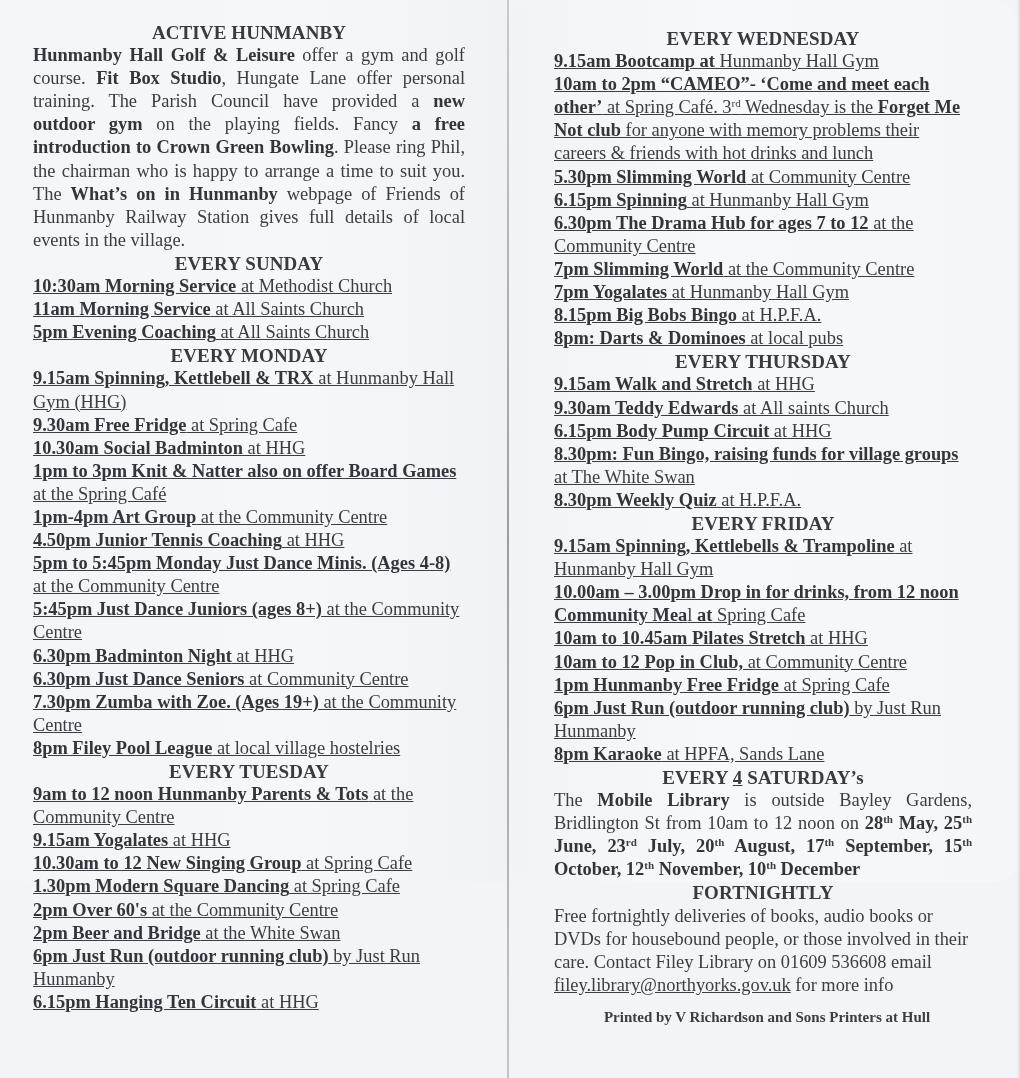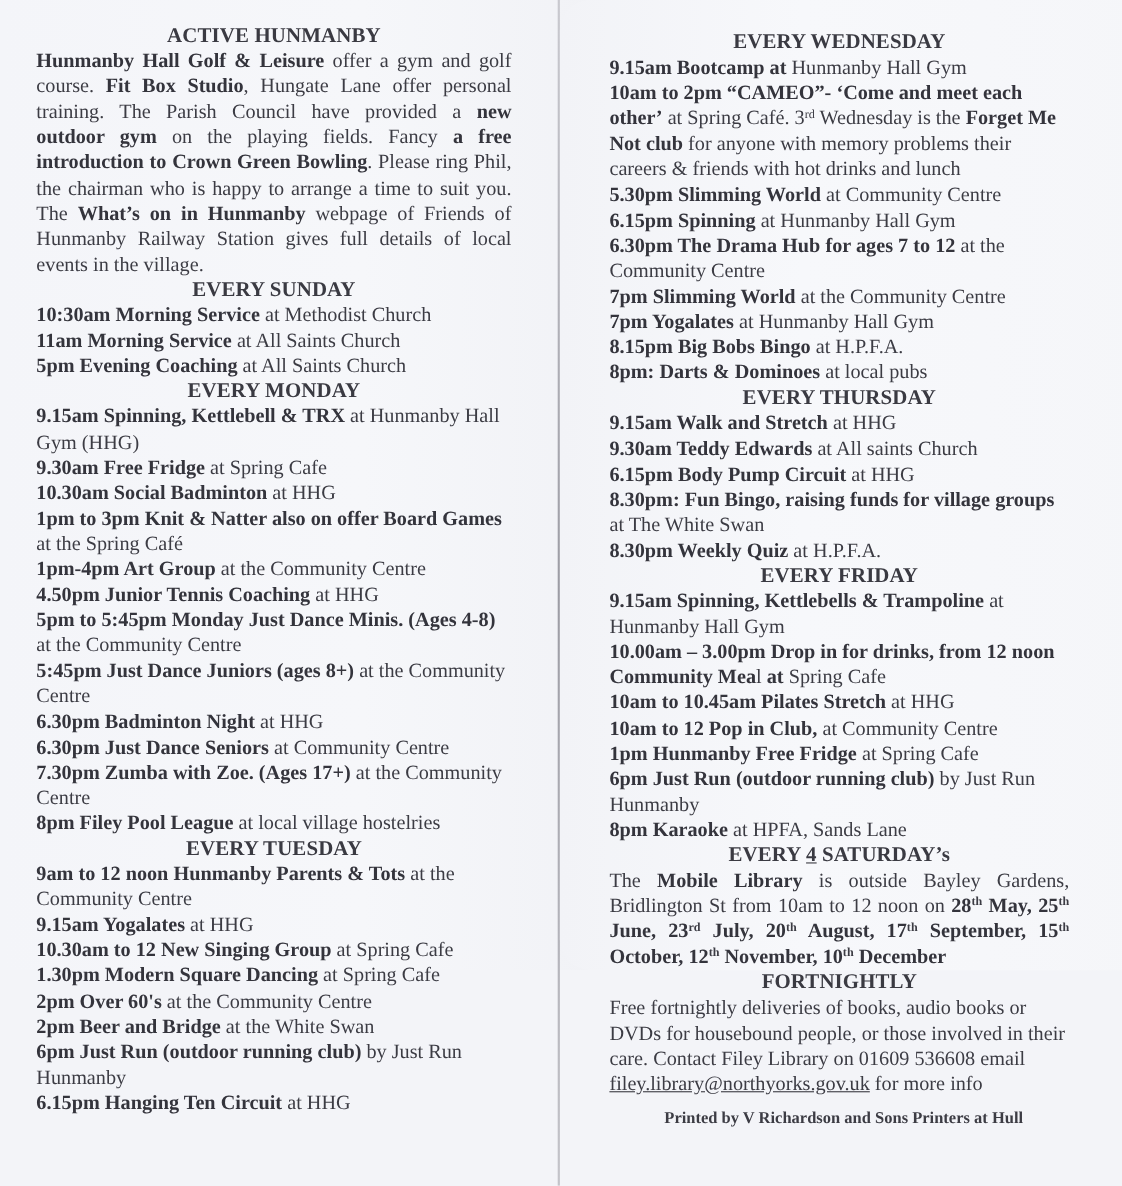--- a/index.html
+++ b/index.html
@@ -6,41 +6,40 @@
   body {
     width: 1020px; height: 1078px; overflow: hidden;
     background: #f3f4f8;
     font-family: "Liberation Serif", "DejaVu Serif", serif;
     color: #3c3c44;
     position: relative;
   }
   .page {
     position: absolute; top: 0; height: 882px;
     background: linear-gradient(90deg, #f4f5f9 0%, #f6f7fa 60%, #f1f2f6 100%);
-    padding-left: 40px;
   }
   .page.left { left: 0; width: 508px; }
   .page.right { left: 509px; width: 511px; background: linear-gradient(90deg, #f2f3f7 0%, #f7f8fb 40%, #f5f6f9 100%); border-radius: 28px; }
   .fold {
     position: absolute; left: 507px; top: 0; width: 2px; height: 1078px;
     background: linear-gradient(180deg, #c9c9cf, #9c9ca4 50%, #c4c4ca);
   }
   .right-edge {
     position: absolute; right: 0; top: 0; width: 3px; height: 1078px;
     background: linear-gradient(90deg, #f3f4f8, #dcdde3);
   }
   .col { position: absolute; font-size: 18.4px; line-height: 23.1px; }
   .left .col { left: 33px; top: 21px; width: 432px; }
   .right .col { left: 45px; top: 27px; width: 418px; }
   .heading {
     text-align: center; font-weight: bold; font-size: 19px; letter-spacing: 0.1px;
     color: #3a3a42;
   }
   .para { text-align: justify; font-family: Liberation Serif, serif; }
-  .line { white-space: normal; }
+  .line { white-space: normal; text-decoration: underline; }
   b { font-weight: bold; color: #34343c; }
   sup { font-size: 11px; line-height: 0; vertical-align: 6px; }
   .u { text-decoration: underline; }
   .printer {
     text-align: center; font-weight: bold; font-size: 15px; margin-top: 9px; padding-left: 8px;
   }
   .email { text-decoration: underline; }
 </style>
 </head>
 <body>
@@ -58,21 +57,21 @@
         <div class="line"><b>9.15am Spinning, Kettlebell &amp; TRX</b><span> at Hunmanby Hall Gym (HHG)</span></div>
         <div class="line"><b>9.30am Free Fridge</b><span> at Spring Cafe</span></div>
         <div class="line"><b>10.30am Social Badminton</b><span> at HHG</span></div>
         <div class="line"><b>1pm to 3pm Knit &amp; Natter also on offer Board Games</b><span> at the Spring Café</span></div>
         <div class="line"><b>1pm-4pm Art Group</b><span> at the Community Centre</span></div>
         <div class="line"><b>4.50pm Junior Tennis Coaching</b><span> at HHG</span></div>
         <div class="line"><b>5pm to 5:45pm Monday Just Dance Minis. (Ages 4-8)</b><span> at the Community Centre</span></div>
         <div class="line"><b>5:45pm Just Dance Juniors (ages 8+)</b><span> at the Community Centre</span></div>
         <div class="line"><b>6.30pm Badminton Night</b><span> at HHG</span></div>
         <div class="line"><b>6.30pm Just Dance Seniors</b><span> at Community Centre</span></div>
-        <div class="line"><b>7.30pm Zumba with Zoe. (Ages 17+)</b><span> at the Community Centre</span></div>
+        <div class="line"><b>7.30pm Zumba with Zoe. (Ages 19+)</b><span> at the Community Centre</span></div>
         <div class="line"><b>8pm Filey Pool League</b><span> at local village hostelries</span></div>
         <div class="heading">EVERY TUESDAY</div>
         <div class="line"><b>9am to 12 noon Hunmanby Parents &amp; Tots</b><span> at the Community Centre</span></div>
         <div class="line"><b>9.15am Yogalates</b><span> at HHG</span></div>
         <div class="line"><b>10.30am to 12 New Singing Group</b><span> at Spring Cafe</span></div>
         <div class="line"><b>1.30pm Modern Square Dancing</b><span> at Spring Cafe</span></div>
         <div class="line"><b>2pm Over 60's</b><span> at the Community Centre</span></div>
         <div class="line"><b>2pm Beer and Bridge</b><span> at the White Swan</span></div>
         <div class="line"><b>6pm Just Run (outdoor running club)</b><span> by Just Run Hunmanby</span></div>
         <div class="line"><b>6.15pm Hanging Ten Circuit</b><span> at HHG</span></div>

